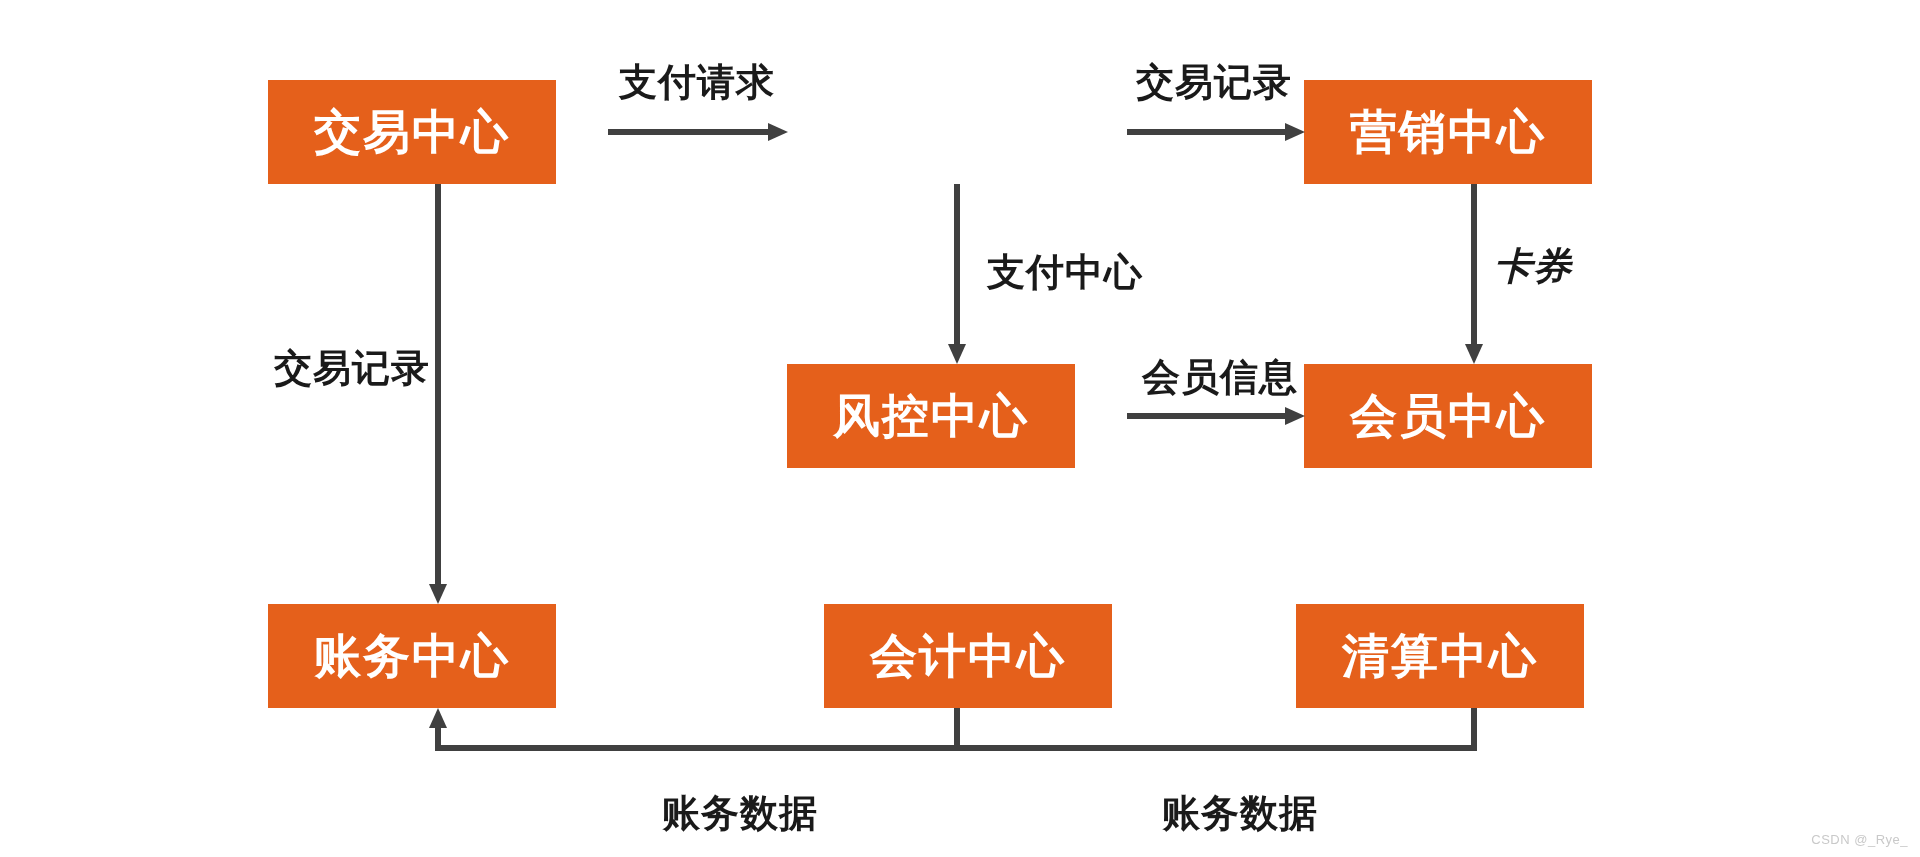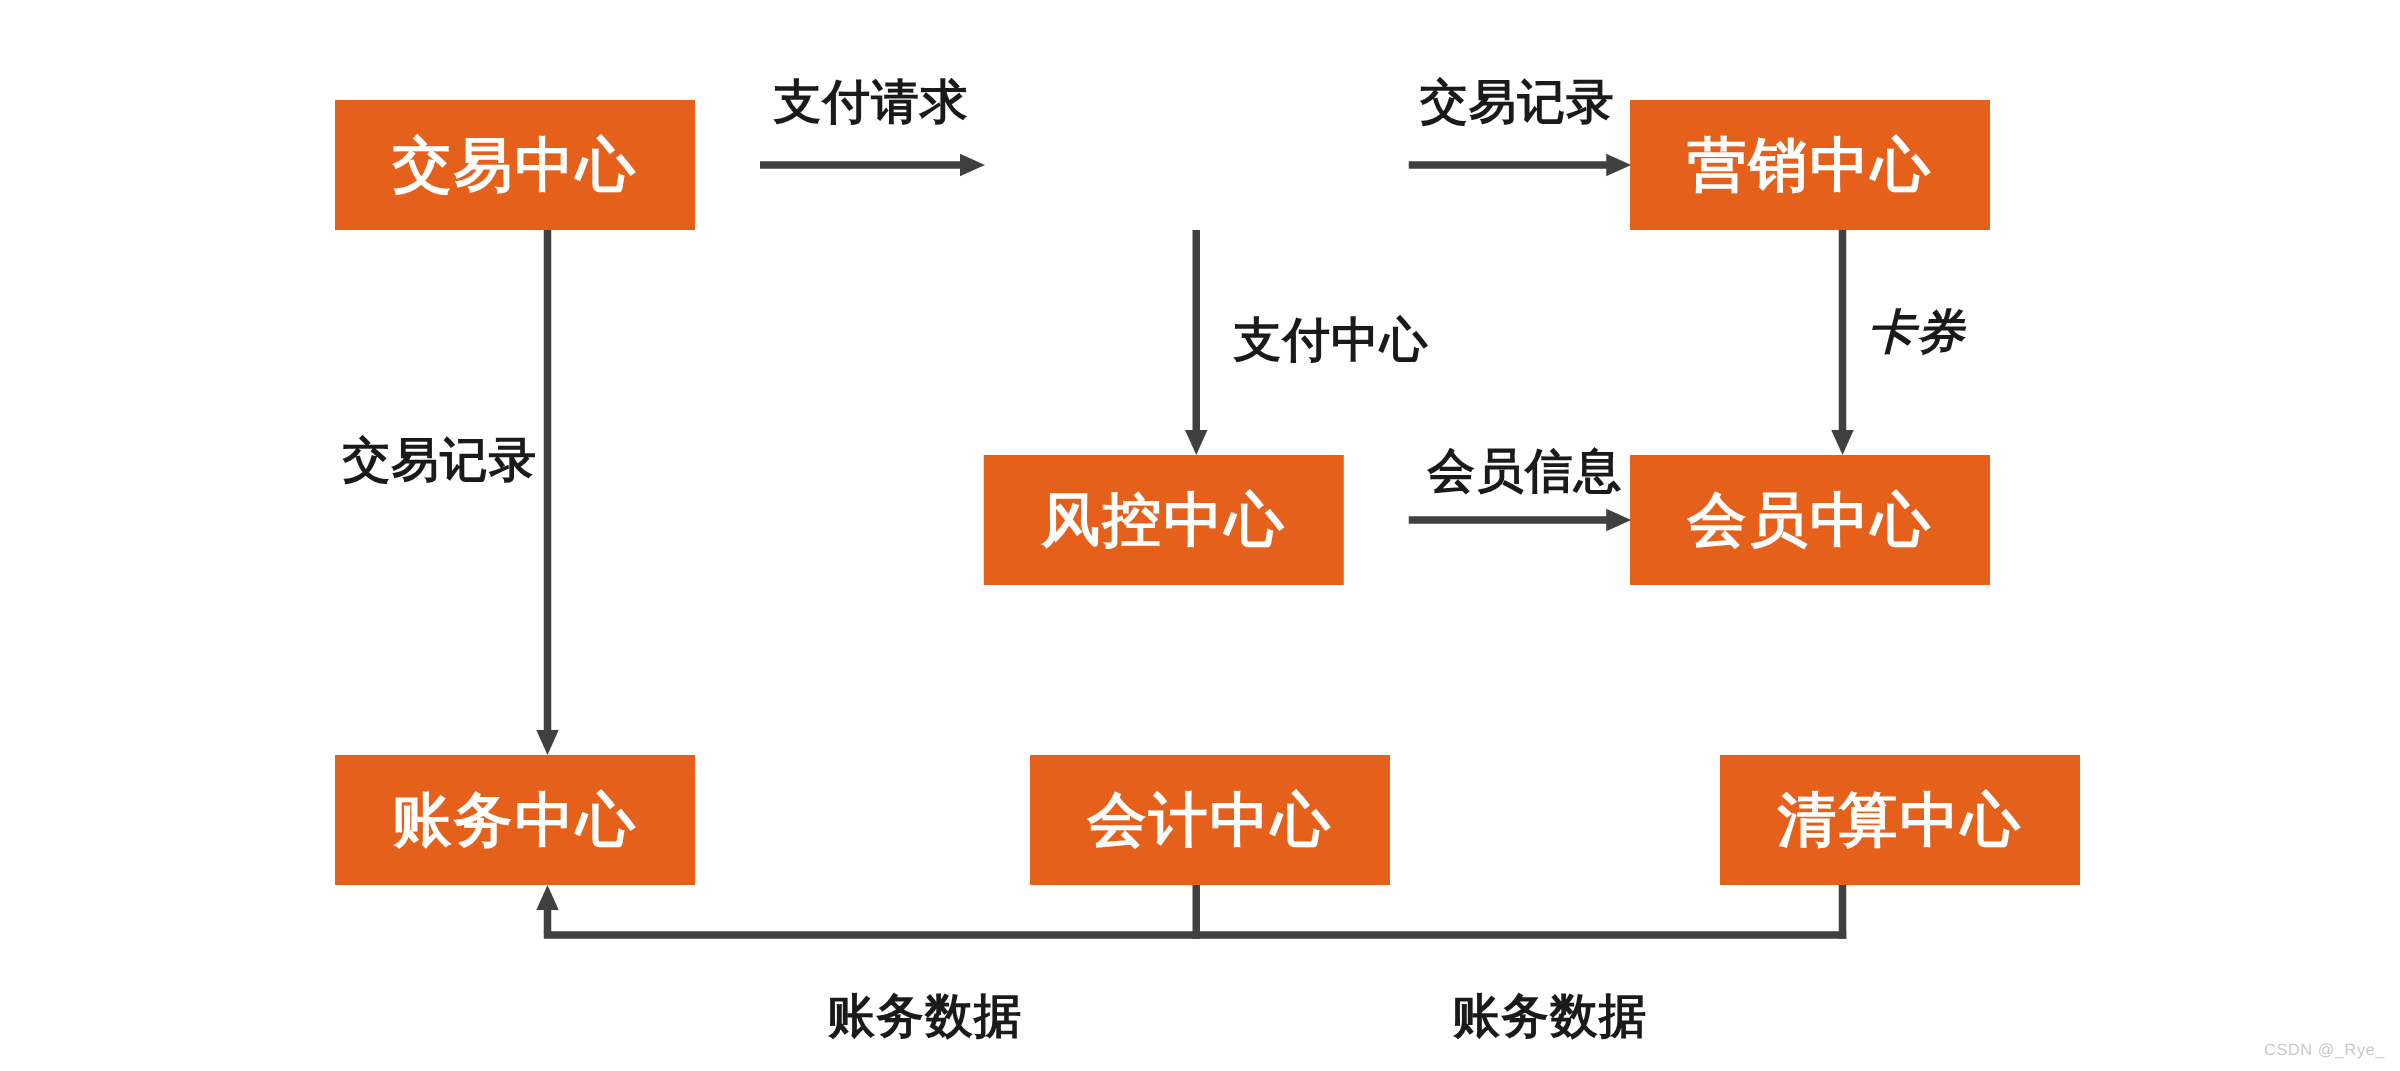--- a/index.html
+++ b/index.html
@@ -76,21 +76,21 @@
     letter-spacing: 0.5px;
   }
   
   .n-trade      { left: 268px;  top: 80px;  }
   .n-payment    { left: 787px;  top: 80px;  }
   .n-marketing  { left: 1304px; top: 80px;  }
   .n-risk       { left: 787px;  top: 364px; }
   .n-member     { left: 1304px; top: 364px; }
   .n-billing    { left: 268px;  top: 604px; }
   .n-accounting { left: 787px;  top: 604px; margin-left: 37px; }
-  .n-clearing   { left: 1376px; top: 604px; }
+  .n-clearing   { left: 1296px; top: 604px; }
 </style>
 </head>
 <body>
 
 <div id="diagram">
 
   <div class="node n-trade">交易中心</div>
   <div class="node n-marketing">营销中心</div>
   <div class="node n-member">会员中心</div>
   <div class="node n-risk">风控中心</div>

